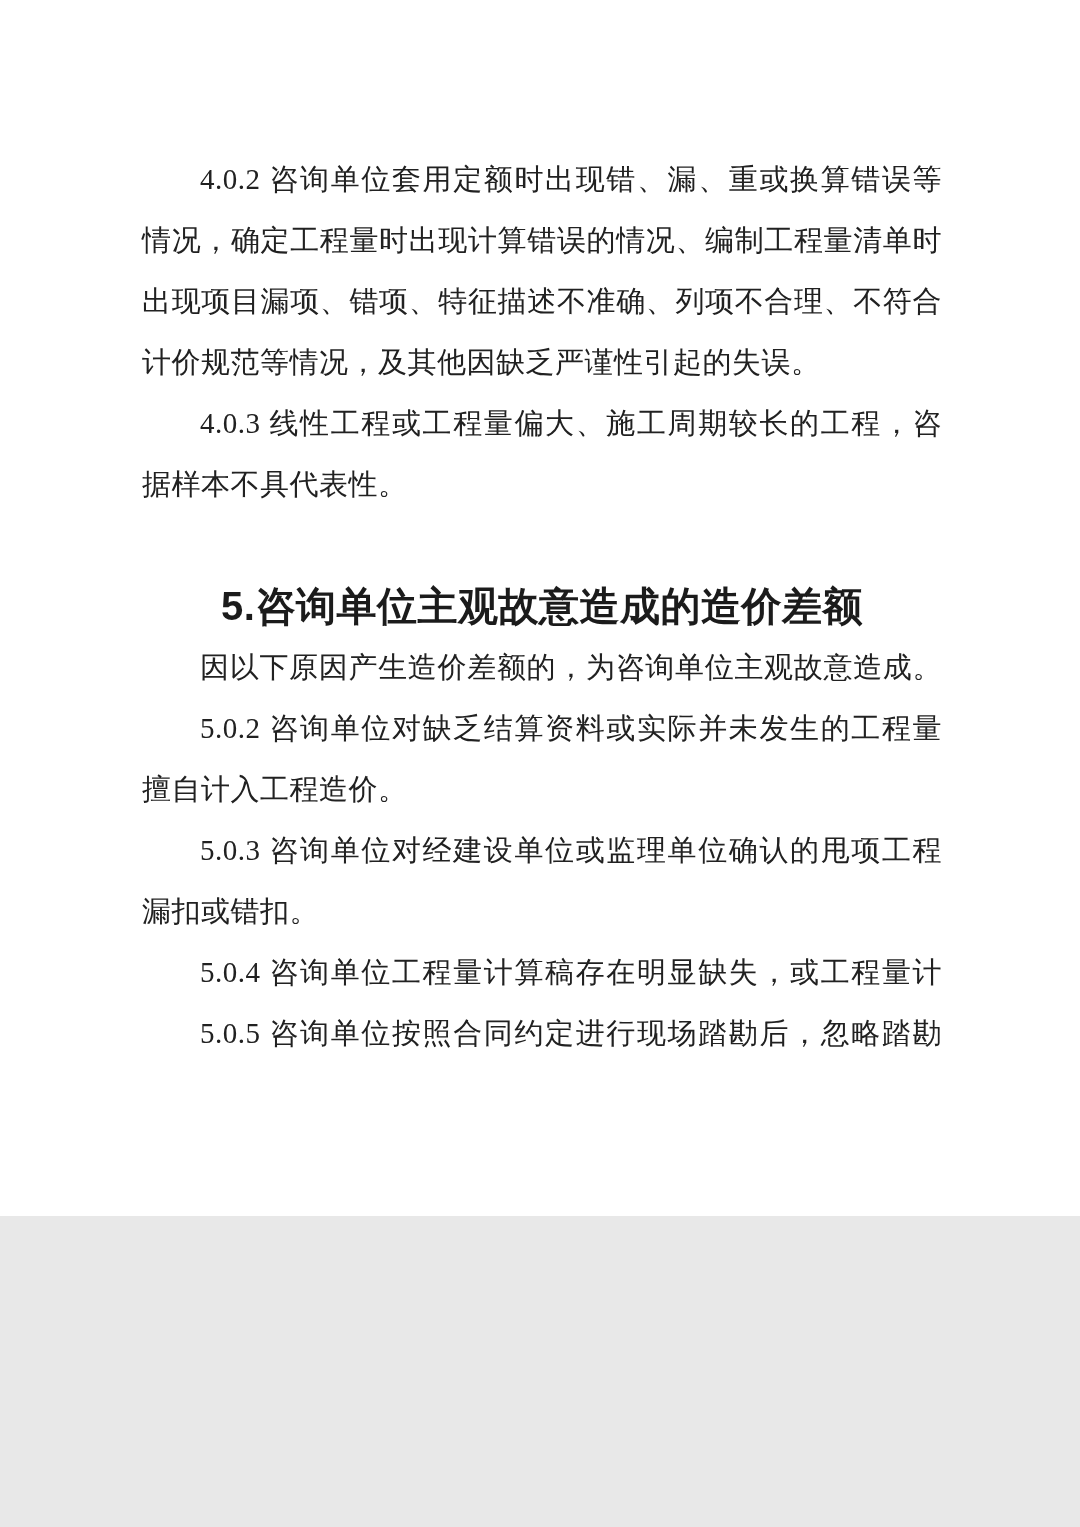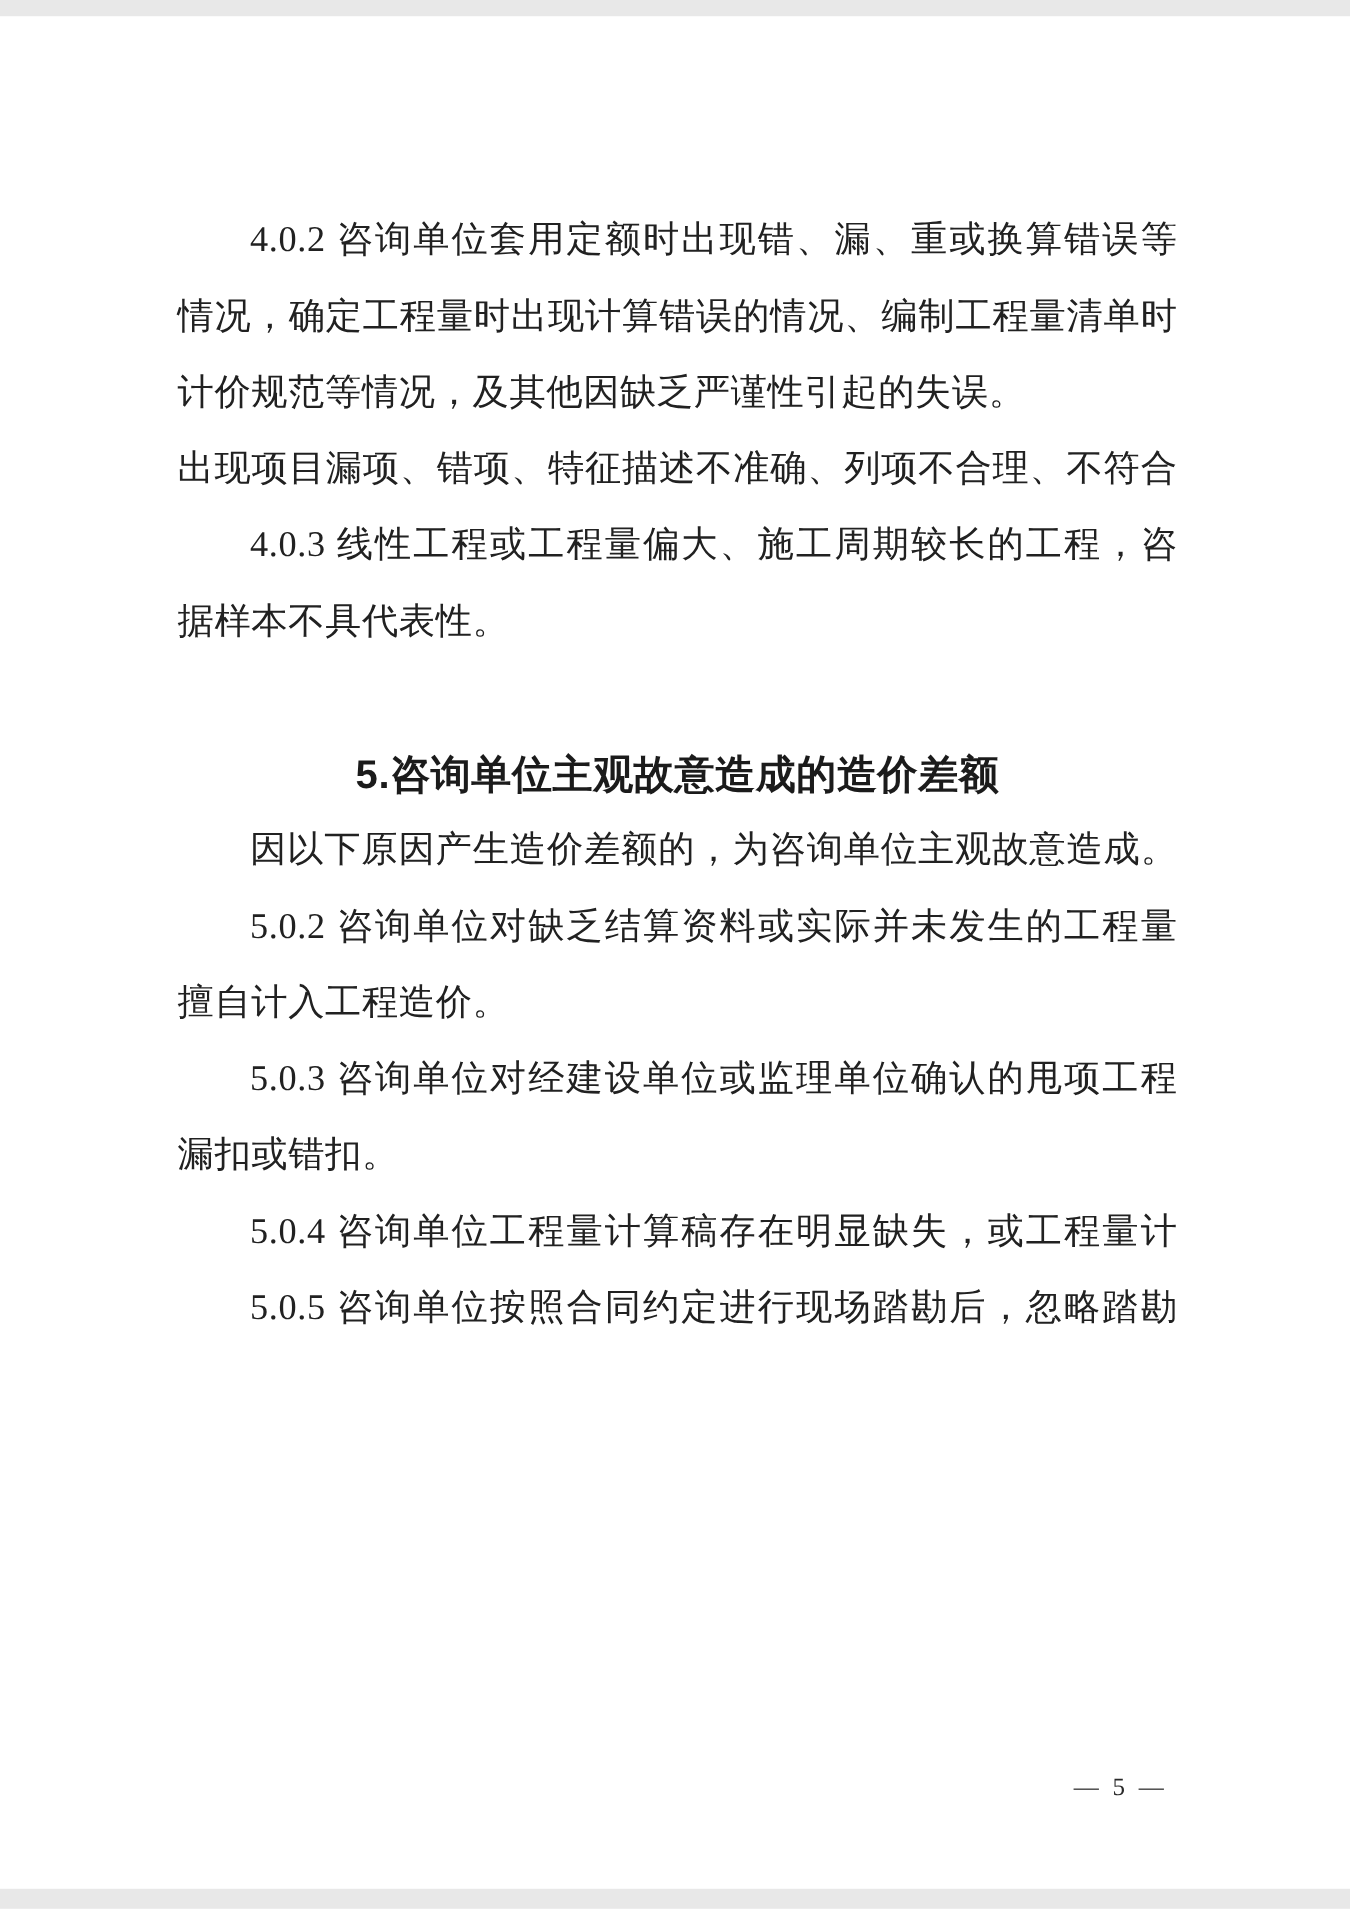--- a/index.html
+++ b/index.html
@@ -3,22 +3,22 @@
 <meta charset="utf-8">
 <style>
   html, body {
     margin: 0;
     padding: 0;
     background: #e8e8e8;
   }
   .page {
     position: relative;
     width: 1080px;
-    height: 1498px;
-    margin: 13px auto;
+    height: 1216px;
+    margin: 0 auto;
     background: #ffffff;
     overflow: hidden;
     font-family: "Liberation Serif", "DejaVu Serif", serif;
     color: #212121;
   }
   .content {
     position: absolute;
     left: 142px;
     top: 149px;
     width: 800px;
@@ -50,21 +50,21 @@
     text-indent: 58px;
   }
   .section-heading {
     display: block;
     height: 61px;
     line-height: 61px;
     margin: 61px 0 0 0;
     text-align: center;
     font-family: "Liberation Sans", "DejaVu Sans", sans-serif;
     font-weight: 700;
-    font-size: 32px;
+    font-size: 40px;
     letter-spacing: 0.5px;
     color: #1b1b1b;
   }
   .footer-pagenum {
     position: absolute;
     top: 1402px;
     right: 146px;
     font-size: 20px;
     letter-spacing: 3px;
     line-height: 30px;
@@ -75,22 +75,22 @@
 </head>
 <body>
 
 <div class="page">
   <main class="content">
 
     <section>
       <p class="para">
         <span class="line j indent">4.0.2  咨询单位套用定额时出现错、漏、重或换算错误等</span>
         <span class="line j">情况，确定工程量时出现计算错误的情况、编制工程量清单时</span>
+        <span class="line j">出现项目漏项、错项、特征描述不准确、列项不合理、不符合</span>
         <span class="line last">计价规范等情况，及其他因缺乏严谨性引起的失误。</span>
-        <span class="line j">出现项目漏项、错项、特征描述不准确、列项不合理、不符合</span>
       </p>
       <p class="para">
         <span class="line j indent">4.0.3  线性工程或工程量偏大、施工周期较长的工程，咨</span>
         <span class="line last">据样本不具代表性。</span>
       </p>
     </section>
 
     <section>
       <h2 class="section-heading">5.咨询单位主观故意造成的造价差额</h2>
 

